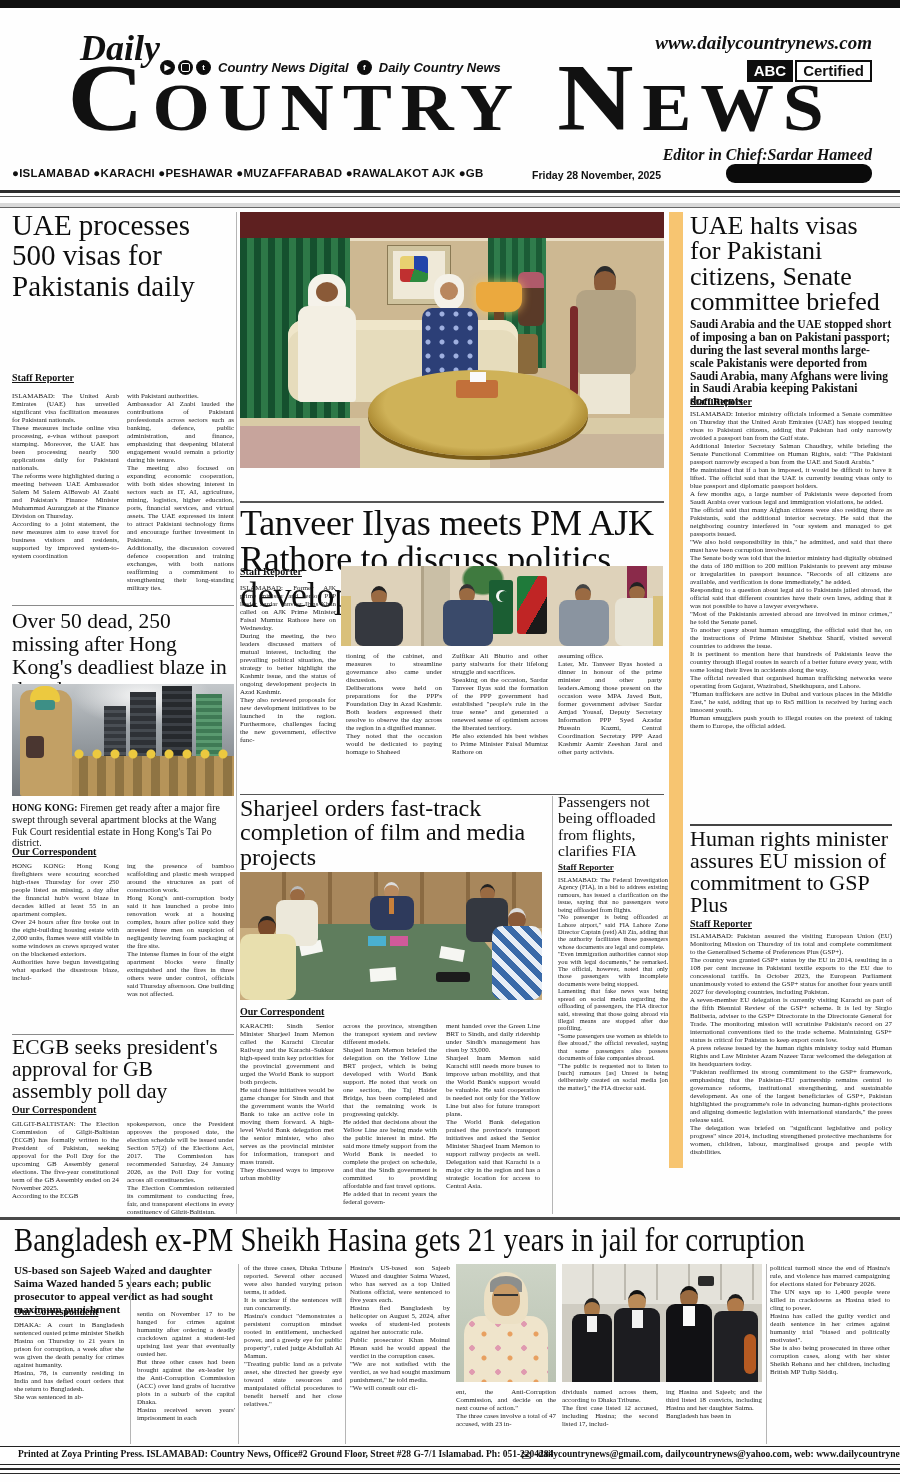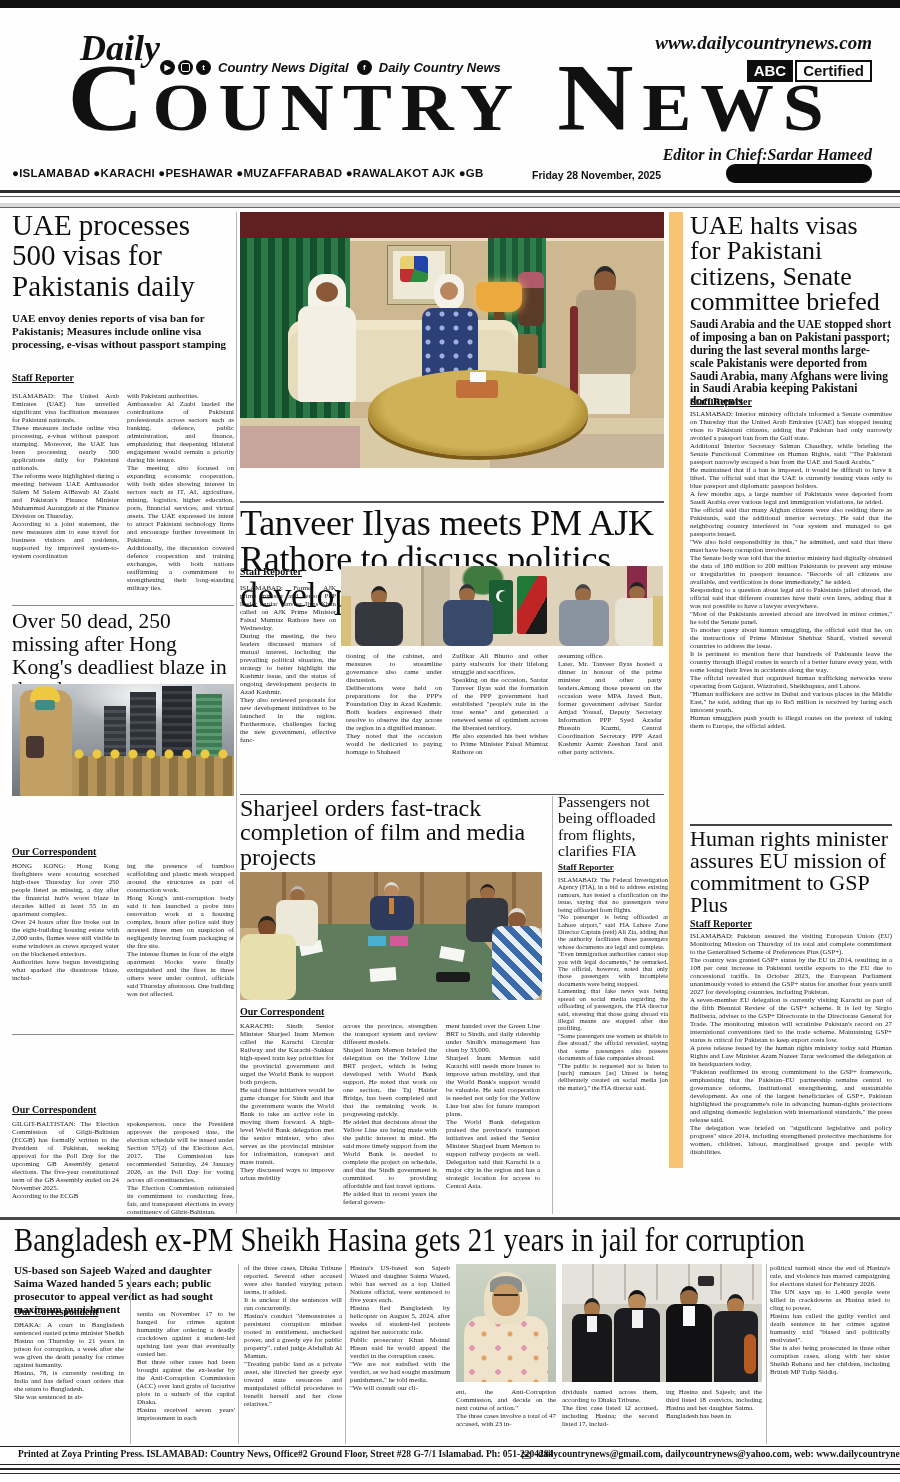--- a/index.html
+++ b/index.html
@@ -62,21 +62,20 @@
 
   <div class="abs rule-heavy" style="left:0;top:190px;width:900px;height:3px;"></div>
   <div class="abs" style="left:0;top:196px;width:900px;height:1px;background:#555;"></div>
   <div class="abs" style="left:0;top:203px;width:900px;height:4px;background:#d9d9d9;border-bottom:1px solid #666;"></div>
 
   <div class="abs hairline-v" style="left:236px;top:212px;height:1002px;"></div>
   <div class="abs hairline-v" style="left:552px;top:796px;height:418px;"></div>
   <div class="abs" style="left:669px;top:212px;width:14px;height:956px;background:#f7c571;"></div>
 
   <div class="abs headline" style="left:12px;top:210px;width:222px;font-size:29px;line-height:1.05;">UAE processes 500 visas for Pakistanis daily</div>
-  <div class="abs deck" style="left:12px;top:312px;width:222px;font-size:11px;">UAE envoy denies reports of visa ban for Pakistanis; Measures include online visa processing, e-visas without passport stamping</div>
   <div class="abs byline" style="left:12px;top:372px;">Staff Reporter</div>
   <div class="abs body" style="left:12px;top:392px;width:107px;height:210px;">ISLAMABAD: The United Arab Emirates (UAE) has unveiled significant visa facilitation measures for Pakistani nationals.
 These measures include online visa processing, e-visas without passport stamping. Moreover, the UAE has been processing nearly 500 applications daily for Pakistani nationals.
 The reforms were highlighted during a meeting between UAE Ambassador Salem M Salem AlBawab Al Zaabi and Pakistan's Finance Minister Muhammad Aurangzeb at the Finance Division on Thursday.
 According to a joint statement, the new measures aim to ease travel for business visitors and residents, supported by improved system-to-system coordination</div>
   <div class="abs body" style="left:127px;top:392px;width:107px;height:210px;">with Pakistani authorities.
 Ambassador Al Zaabi lauded the contributions of Pakistani professionals across sectors such as banking, defence, public administration, and finance, emphasizing that deepening bilateral engagement would remain a priority during his tenure.
 The meeting also focused on expanding economic cooperation, with both sides showing interest in sectors such as IT, AI, agriculture, mining, logistics, higher education, ports, financial services, and virtual assets. The UAE expressed its intent to attract Pakistani technology firms and encourage further investment in Pakistan.
 Additionally, the discussion covered defence cooperation and training exchanges, with both nations reaffirming a commitment to strengthening their long-standing military ties.</div>
 
@@ -91,30 +90,34 @@
     <div class="abs" style="left:184px;top:10px;width:26px;height:80px;background:repeating-linear-gradient(180deg,#3f7a55 0 4px,#5a9a70 4px 7px);"></div>
     <div class="abs" style="left:92px;top:22px;width:22px;height:68px;background:repeating-linear-gradient(180deg,#34383d 0 4px,#4a4f55 4px 7px);"></div>
     <div class="abs" style="left:40px;top:72px;width:182px;height:40px;background:repeating-linear-gradient(90deg,#b69459 0 9px,#8f7443 9px 18px);"></div>
     <div class="abs" style="left:40px;top:64px;width:182px;height:12px;background:radial-gradient(circle 4px at 9px 6px,#ecc93f 4px,transparent 5px);background-size:18px 12px;background-repeat:repeat-x;"></div>
     <div class="abs" style="left:8px;top:6px;width:52px;height:106px;background:#c2a065;border-radius:10px 14px 2px 2px;"></div>
     <div class="abs" style="left:18px;top:2px;width:30px;height:16px;background:#ecc93f;border-radius:14px 14px 3px 3px;"></div>
     <div class="abs" style="left:23px;top:16px;width:20px;height:10px;background:#3d8f86;border-radius:3px;"></div>
     <div class="abs" style="left:14px;top:52px;width:18px;height:22px;background:#4a3630;border-radius:4px;"></div>
   </div>
 
+  <div class="abs caption" style="left:12px;top:802px;width:222px;">
+    <b>HONG KONG:</b><span> Firemen get ready after a major fire swept through several apartment blocks at the Wang Fuk Court residential estate in Hong Kong's Tai Po district.</span>
+  </div>
   <div class="abs byline" style="left:12px;top:846px;">Our Correspondent</div>
   <div class="abs body" style="left:12px;top:862px;width:107px;height:170px;">HONG KONG: Hong Kong firefighters were scouring scorched high-rises Thursday for over 250 people listed as missing, a day after the financial hub's worst blaze in decades killed at least 55 in an apartment complex.
 Over 24 hours after fire broke out in the eight-building housing estate with 2,000 units, flames were still visible in some windows as crews sprayed water on the blackened exteriors.
 Authorities have begun investigating what sparked the disastrous blaze, includ-</div>
   <div class="abs body" style="left:127px;top:862px;width:107px;height:170px;">ing the presence of bamboo scaffolding and plastic mesh wrapped around the structures as part of construction work.
 Hong Kong's anti-corruption body said it has launched a probe into renovation work at a housing complex, hours after police said they arrested three men on suspicion of negligently leaving foam packaging at the fire site.
 The intense flames in four of the eight apartment blocks were finally extinguished and the fires in three others were under control, officials said Thursday afternoon. One building was not affected.</div>
 
   <div class="abs hairline-h" style="left:12px;top:1034px;width:222px;"></div>
 
+  <div class="abs headline" style="left:12px;top:1037px;width:222px;font-size:21.5px;line-height:1.02;">ECGB seeks president's approval for GB assembly poll day</div>
   <div class="abs byline" style="left:12px;top:1104px;">Our Correspondent</div>
   <div class="abs body" style="left:12px;top:1120px;width:107px;height:94px;">GILGIT-BALTISTAN: The Election Commission of Gilgit-Baltistan (ECGB) has formally written to the President of Pakistan, seeking approval for the Poll Day for the upcoming GB Assembly general elections. The five-year constitutional term of the GB Assembly ended on 24 November 2025.
 According to the ECGB</div>
   <div class="abs body" style="left:127px;top:1120px;width:107px;height:94px;">spokesperson, once the President approves the proposed date, the election schedule will be issued under Section 57(2) of the Elections Act, 2017. The Commission has recommended Saturday, 24 January 2026, as the Poll Day for voting across all constituencies.
 The Election Commission reiterated its commitment to conducting free, fair, and transparent elections in every constituency of Gilgit-Baltistan.</div>
 
   <div class="ph" style="left:240px;top:212px;width:424px;height:256px;background:#cdb892;">
     <div class="abs" style="left:0;top:0;width:100%;height:26px;background:#5e2020;border-bottom:3px solid #e9ddc4;"></div>
     <div class="abs" style="left:0;top:26px;width:110px;height:180px;background:repeating-linear-gradient(90deg,#15502e 0 7px,#2d7847 7px 14px);"></div>
     <div class="abs" style="left:148px;top:34px;width:52px;height:48px;background:#efe9d8;border:5px solid #cfc39e;box-shadow:0 0 0 1px #8a7a55;"></div>

